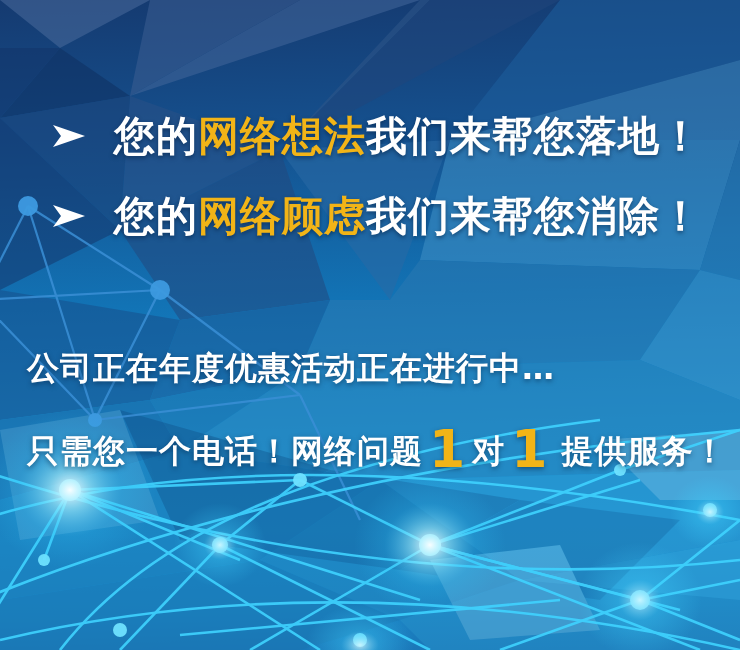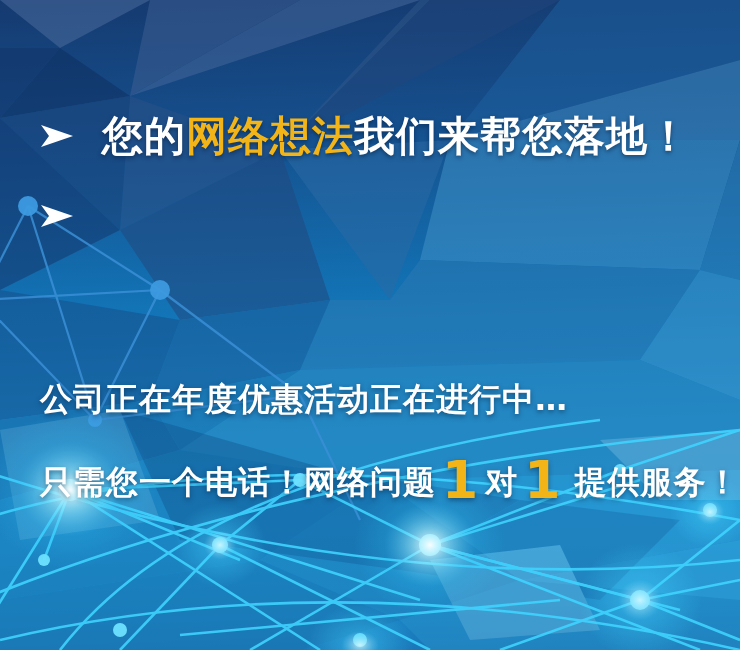--- a/index.html
+++ b/index.html
@@ -45,21 +45,21 @@
   .headline-block {
     position: absolute;
     left: 0;
     top: 96px;
     width: 100%;
   }
   .headline-row {
     display: flex;
     align-items: center;
     height: 80px;
-    padding-left: 40px;
+    padding-left: 52px;
     box-sizing: border-box;
   }
   .arrow-icon {
     width: 34px;
     height: 26px;
     flex: 0 0 34px;
     margin-right: 28px;
     display: block;
   }
   .headline-text {
@@ -75,31 +75,30 @@
     color: #f2b417;
   }
 
   .subline-block {
     position: absolute;
     left: 0;
     top: 352px;
     width: 100%;
   }
   .subline {
-    padding-left: 40px;
+    padding-left: 27px;
     font-size: 32px;
     font-weight: bold;
     color: #ffffff;
     letter-spacing: 1px;
     line-height: 1;
     white-space: nowrap;
     text-shadow: 0 2px 5px rgba(4,28,58,0.5);
     display: flex;
     align-items: baseline;
-    margin-top: 31px;
   }
   #subline-promo { margin-bottom: 40px; }
   .num-highlight {
     color: #f2b417;
     font-size: 52px;
     font-weight: bold;
     line-height: 0.8;
     padding: 0 6px;
     position: relative;
     top: 5px;
@@ -249,20 +248,23 @@
         <div class="headline-text">
           <span>您的</span><span class="hl">网络想法</span><span>我们来帮您落地！</span>
         </div>
       </div>
 
 
       <div class="headline-row">
         <svg class="arrow-icon" viewBox="0 0 34 26">
           <path d="M1 2 L33 13 L1 24 L9 13 Z" fill="#ffffff"></path>
         </svg>
+        <div class="headline-text">
+          <span>您的</span><span class="hl">网络顾虑</span><span>我们来帮您消除！</span>
+        </div>
       </div>
 
     </div>
 
     <div class="subline-block">
       <div class="subline" id="subline-promo">公司正在年度优惠活动正在进行中…</div>
       <div class="subline">
         <span>只需您一个电话！网络问题</span>
         <span class="num-highlight">1</span>
         <span>对</span>

